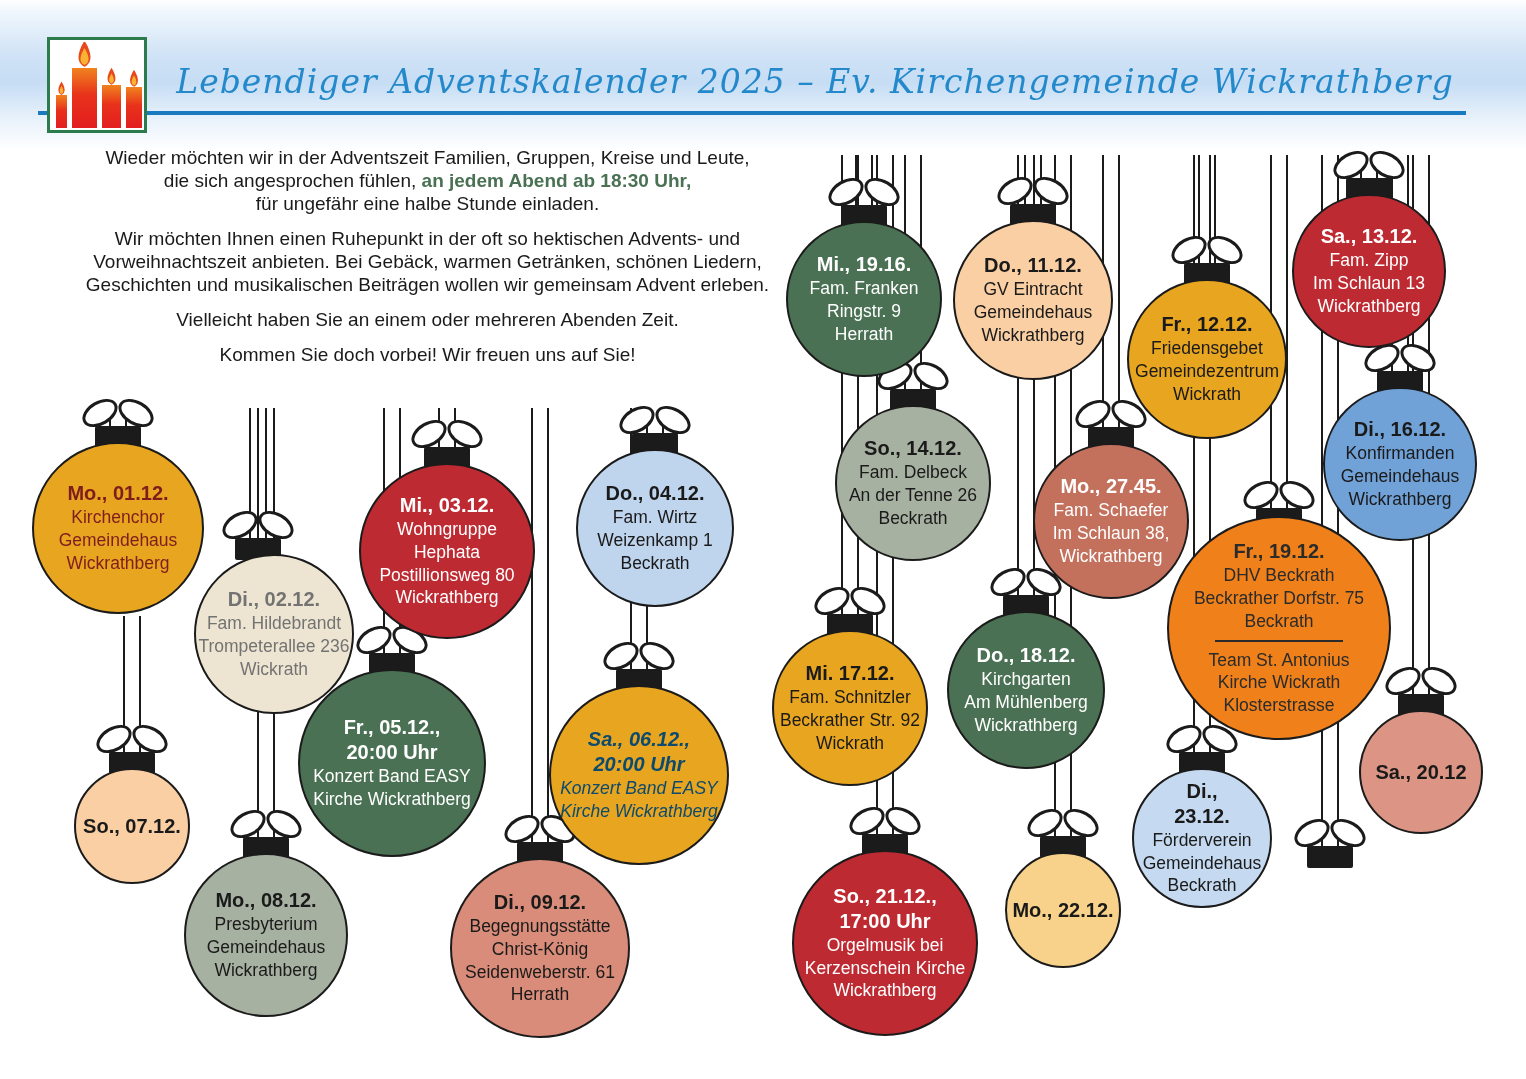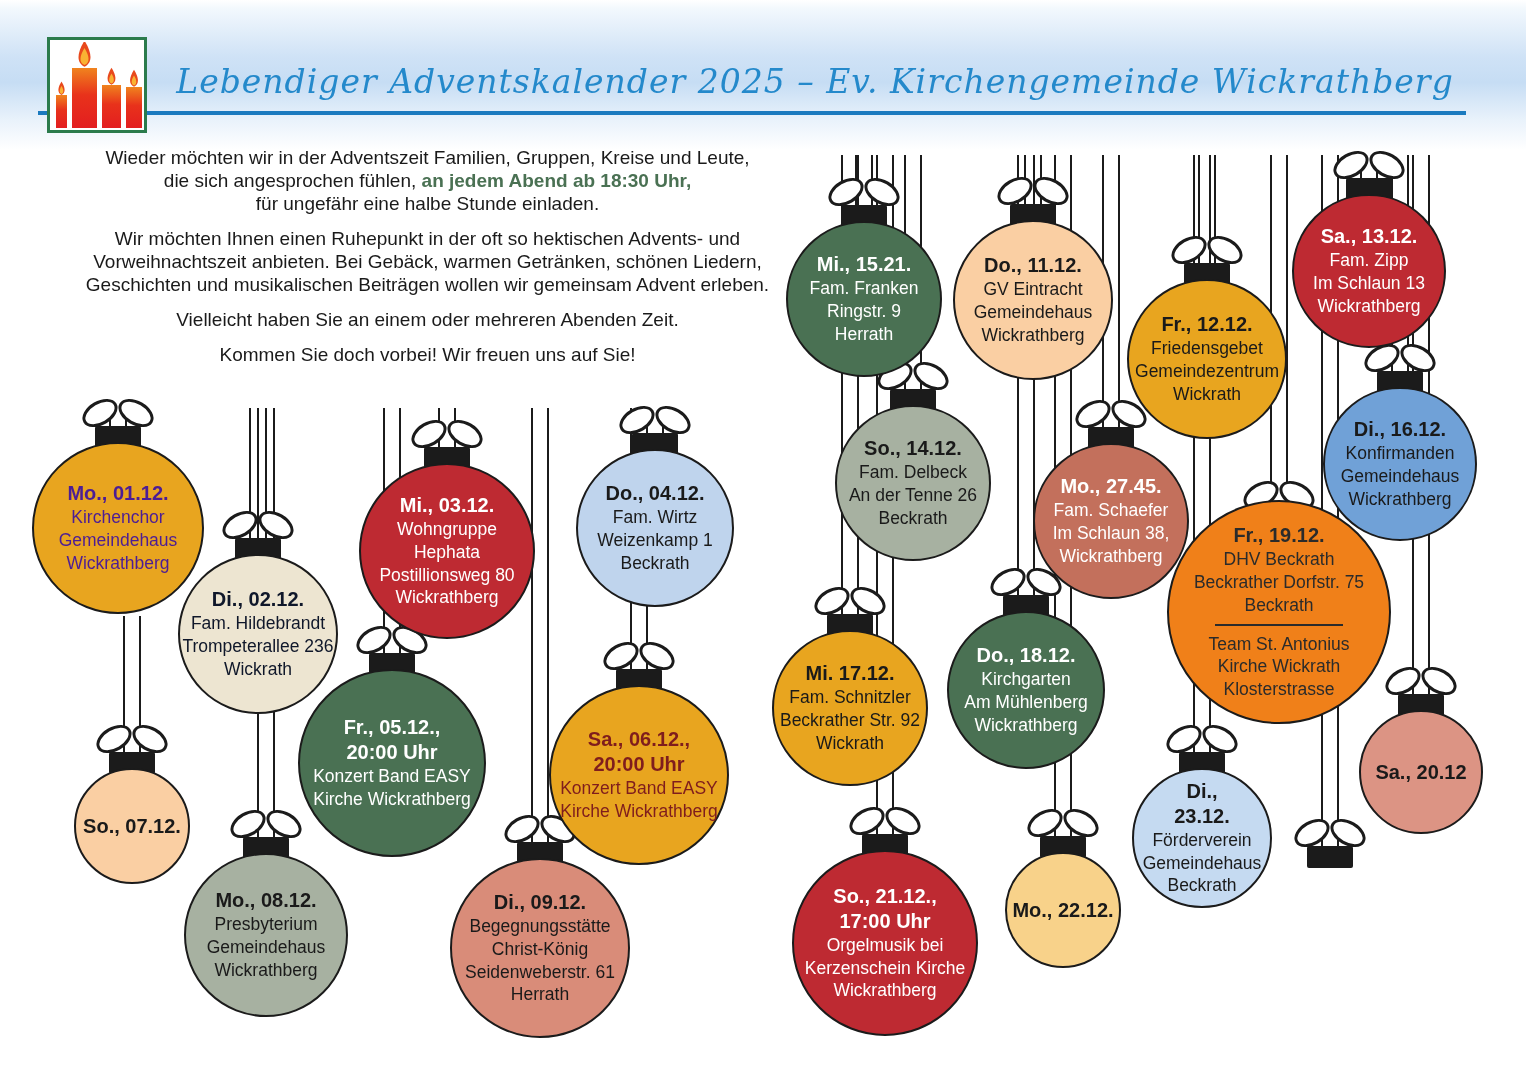--- a/index.html
+++ b/index.html
@@ -94,32 +94,32 @@
     <p>Vielleicht haben Sie an einem oder mehreren Abenden Zeit.</p>
     <p>Kommen Sie doch vorbei! Wir freuen uns auf Sie!</p>
   </div>
 
   <div id="ornament-layer">
       <div class="string" style="left: 109px; top: 408px; height: 22px;"></div>
       <div class="string" style="left: 125px; top: 408px; height: 22px;"></div>
       <div class="loop" style="left: 81px; top: 401px; transform: rotate(-30deg);"></div>
       <div class="loop" style="left: 117px; top: 401px; transform: rotate(30deg);"></div>
       <div class="cap" style="left: 95px; top: 426px;"></div>
-      <div class="ball" style="left: 32px; top: 442px; width: 172px; height: 172px; background: rgb(232, 165, 31); color: #4c1d95;">
+      <div class="ball" style="left: 32px; top: 442px; width: 172px; height: 172px; background: rgb(232, 165, 31); color: #7f1d1d;">
         <div class="b-date">Mo., 01.12.</div>
         <div class="b-line">Kirchenchor</div>
         <div class="b-line">Gemeindehaus</div>
         <div class="b-line">Wickrathberg</div>
       </div>
       <div class="string" style="left: 249px; top: 408px; height: 134px;"></div>
       <div class="string" style="left: 265px; top: 408px; height: 134px;"></div>
       <div class="loop" style="left: 221px; top: 513px; transform: rotate(-30deg);"></div>
       <div class="loop" style="left: 257px; top: 513px; transform: rotate(30deg);"></div>
       <div class="cap" style="left: 235px; top: 538px;"></div>
-      <div class="ball" style="left: 178px; top: 554px; width: 160px; height: 160px; background: rgb(237, 229, 209); color: #0f172a;">
+      <div class="ball" style="left: 194px; top: 554px; width: 160px; height: 160px; background: rgb(237, 229, 209); color: #737373;">
         <div class="b-date">Di., 02.12.</div>
         <div class="b-line">Fam. Hildebrandt</div>
         <div class="b-line">Trompeterallee 236</div>
         <div class="b-line">Wickrath</div>
       </div>
       <div class="string" style="left: 438px; top: 408px; height: 43px;"></div>
       <div class="string" style="left: 454px; top: 408px; height: 43px;"></div>
       <div class="loop" style="left: 410px; top: 422px; transform: rotate(-30deg);"></div>
       <div class="loop" style="left: 446px; top: 422px; transform: rotate(30deg);"></div>
       <div class="cap" style="left: 424px; top: 447px;"></div>
@@ -150,21 +150,21 @@
         <div class="b-date">Fr., 05.12.,</div>
         <div class="b-date">20:00 Uhr</div>
         <div class="b-line">Konzert Band EASY</div>
         <div class="b-line">Kirche Wickrathberg</div>
       </div>
       <div class="string" style="left: 630px; top: 408px; height: 265px;"></div>
       <div class="string" style="left: 646px; top: 408px; height: 265px;"></div>
       <div class="loop" style="left: 602px; top: 644px; transform: rotate(-30deg);"></div>
       <div class="loop" style="left: 638px; top: 644px; transform: rotate(30deg);"></div>
       <div class="cap" style="left: 616px; top: 669px;"></div>
-      <div class="ball" style="left: 549px; top: 685px; width: 180px; height: 180px; background: rgb(232, 165, 31); color: #7f1d1d;">
+      <div class="ball" style="left: 549px; top: 685px; width: 180px; height: 180px; background: rgb(232, 165, 31); color: #0c4a6e; font-style: italic;">
         <div class="b-date">Sa., 06.12.,</div>
         <div class="b-date">20:00 Uhr</div>
         <div class="b-line">Konzert Band EASY</div>
         <div class="b-line">Kirche Wickrathberg</div>
       </div>
       <div class="string" style="left: 123px; top: 616px; height: 140px;"></div>
       <div class="string" style="left: 139px; top: 616px; height: 140px;"></div>
       <div class="loop" style="left: 95px; top: 727px; transform: rotate(-30deg);"></div>
       <div class="loop" style="left: 131px; top: 727px; transform: rotate(30deg);"></div>
       <div class="cap" style="left: 109px; top: 752px;"></div>
@@ -193,21 +193,21 @@
         <div class="b-line">Christ-König</div>
         <div class="b-line">Seidenweberstr. 61</div>
         <div class="b-line">Herrath</div>
       </div>
       <div class="string" style="left: 855px; top: 155px; height: 54px;"></div>
       <div class="string" style="left: 871px; top: 155px; height: 54px;"></div>
       <div class="loop" style="left: 827px; top: 180px; transform: rotate(-30deg);"></div>
       <div class="loop" style="left: 863px; top: 180px; transform: rotate(30deg);"></div>
       <div class="cap" style="left: 841px; top: 205px;"></div>
       <div class="ball" style="left: 786px; top: 221px; width: 156px; height: 156px; background: rgb(74, 113, 83); color: rgb(255, 255, 255);">
-        <div class="b-date">Mi., 15.21.</div>
+        <div class="b-date">Mi., 19.16.</div>
         <div class="b-line">Fam. Franken</div>
         <div class="b-line">Ringstr. 9</div>
         <div class="b-line">Herrath</div>
       </div>
       <div class="string" style="left: 1024px; top: 155px; height: 53px;"></div>
       <div class="string" style="left: 1040px; top: 155px; height: 53px;"></div>
       <div class="loop" style="left: 996px; top: 179px; transform: rotate(-30deg);"></div>
       <div class="loop" style="left: 1032px; top: 179px; transform: rotate(30deg);"></div>
       <div class="cap" style="left: 1010px; top: 204px;"></div>
       <div class="ball" style="left: 953px; top: 220px; width: 160px; height: 160px; background: rgb(250, 207, 163); color: rgb(26, 26, 26);">
@@ -291,21 +291,21 @@
         <div class="b-date">Do., 18.12.</div>
         <div class="b-line">Kirchgarten</div>
         <div class="b-line">Am Mühlenberg</div>
         <div class="b-line">Wickrathberg</div>
       </div>
       <div class="string" style="left: 1270px; top: 155px; height: 357px;"></div>
       <div class="string" style="left: 1286px; top: 155px; height: 357px;"></div>
       <div class="loop" style="left: 1242px; top: 483px; transform: rotate(-30deg);"></div>
       <div class="loop" style="left: 1278px; top: 483px; transform: rotate(30deg);"></div>
       <div class="cap" style="left: 1256px; top: 508px;"></div>
-      <div class="ball" style="left: 1167px; top: 500px; width: 224px; height: 224px; background: rgb(240, 128, 25); color: rgb(43, 43, 43);">
+      <div class="ball" style="left: 1167px; top: 516px; width: 224px; height: 224px; background: rgb(240, 128, 25); color: rgb(43, 43, 43);">
         <div class="b-date">Fr., 19.12.</div>
         <div class="b-line">DHV Beckrath</div>
         <div class="b-line">Beckrather Dorfstr. 75</div>
         <div class="b-line">Beckrath</div>
         <div class="b-div" style="border-top-color: rgb(43, 43, 43);"></div>
         <div class="b-line">Team St. Antonius</div>
         <div class="b-line">Kirche Wickrath</div>
         <div class="b-line">Klosterstrasse</div>
       </div>
       <div class="string" style="left: 1412px; top: 155px; height: 543px;"></div>

